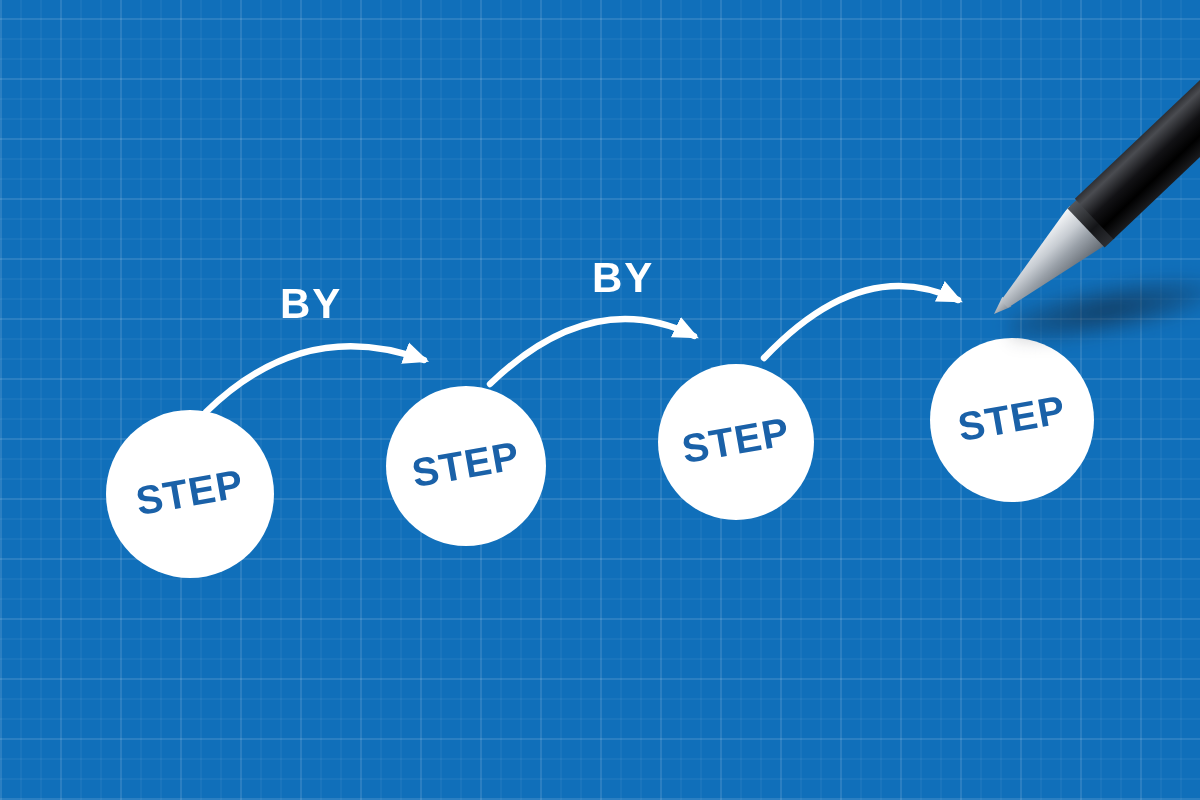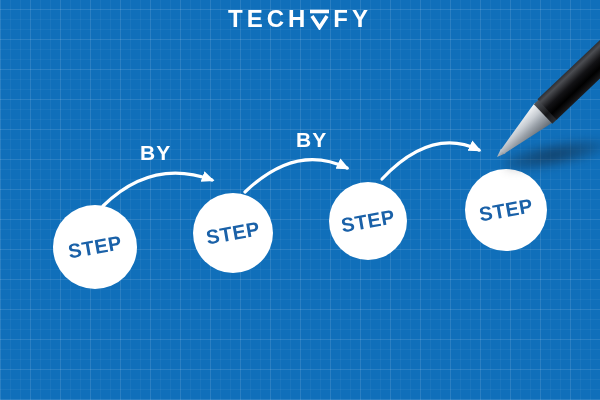--- a/index.html
+++ b/index.html
@@ -81,28 +81,20 @@
   .pen-body{
     position:absolute;left:69px;top:-14px;width:240px;height:28px;
     background:linear-gradient(to bottom,#2e2f33 0%,#4a4c51 14%,#121215 45%,#000 72%,#1b1c1f 100%);
   }
 </style>
 </head>
 <body>
 
 <div class="canvas">
 
-  <div class="logo">
-    <span class="logo-text">TECH</span>
-    <svg class="logo-glyph" width="23" height="22" viewBox="0 0 23 22">
-      <path d="M2 3.5 H21" stroke="#ffffff" stroke-width="3.6" fill="none"></path>
-      <path d="M4 8 L11.5 19.5 L19 8" stroke="#ffffff" stroke-width="3.6" fill="none" stroke-linejoin="miter"></path>
-    </svg>
-    <span class="logo-text">FY</span>
-  </div>
 
   <svg class="arrows" width="600" height="400" viewBox="0 0 600 400">
     <defs>
       <marker id="ah" viewBox="0 0 10 10" refX="7.5" refY="5" markerWidth="4.2" markerHeight="4.2" orient="auto">
         <path d="M0 0.8 L9.5 5 L0 9.2 Z" fill="#ffffff"></path>
       </marker>
     </defs>
     <g fill="none" stroke="#ffffff" stroke-width="3.2" stroke-linecap="round">
       <path d="M 103 206 Q 152 158 212 180" marker-end="url(#ah)"></path>
       <path d="M 245 192 Q 296 143 347 168" marker-end="url(#ah)"></path>

